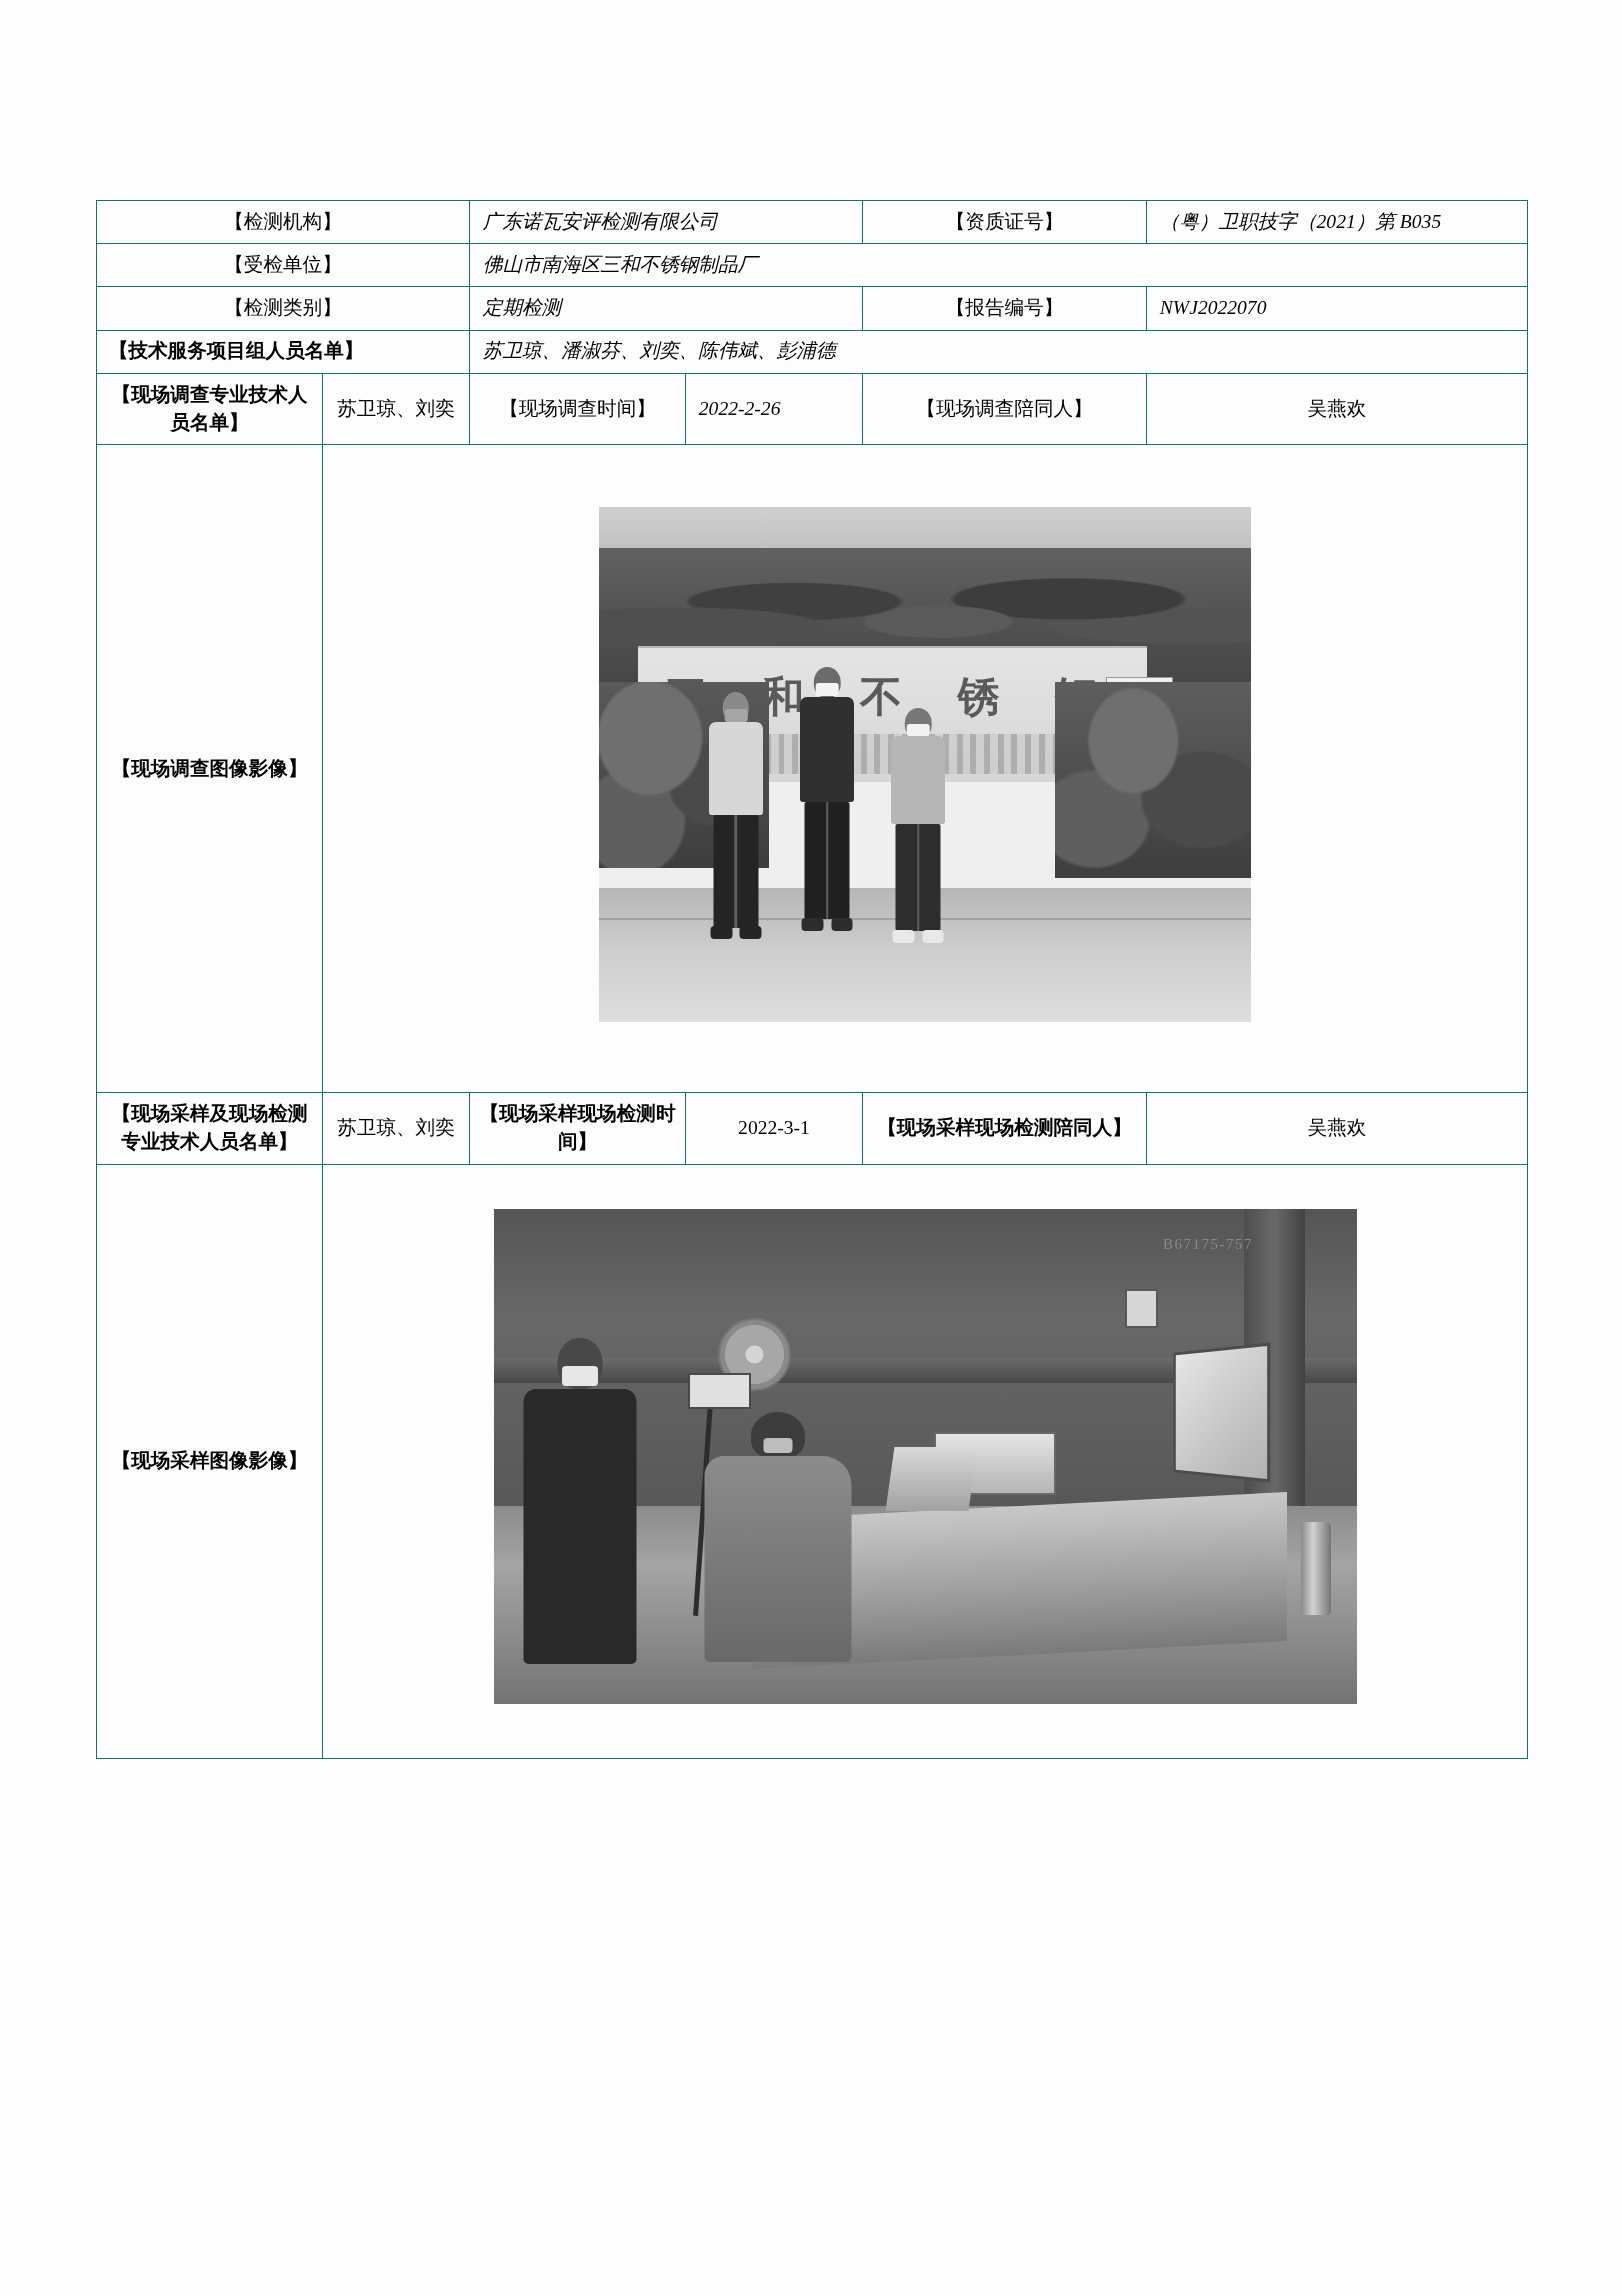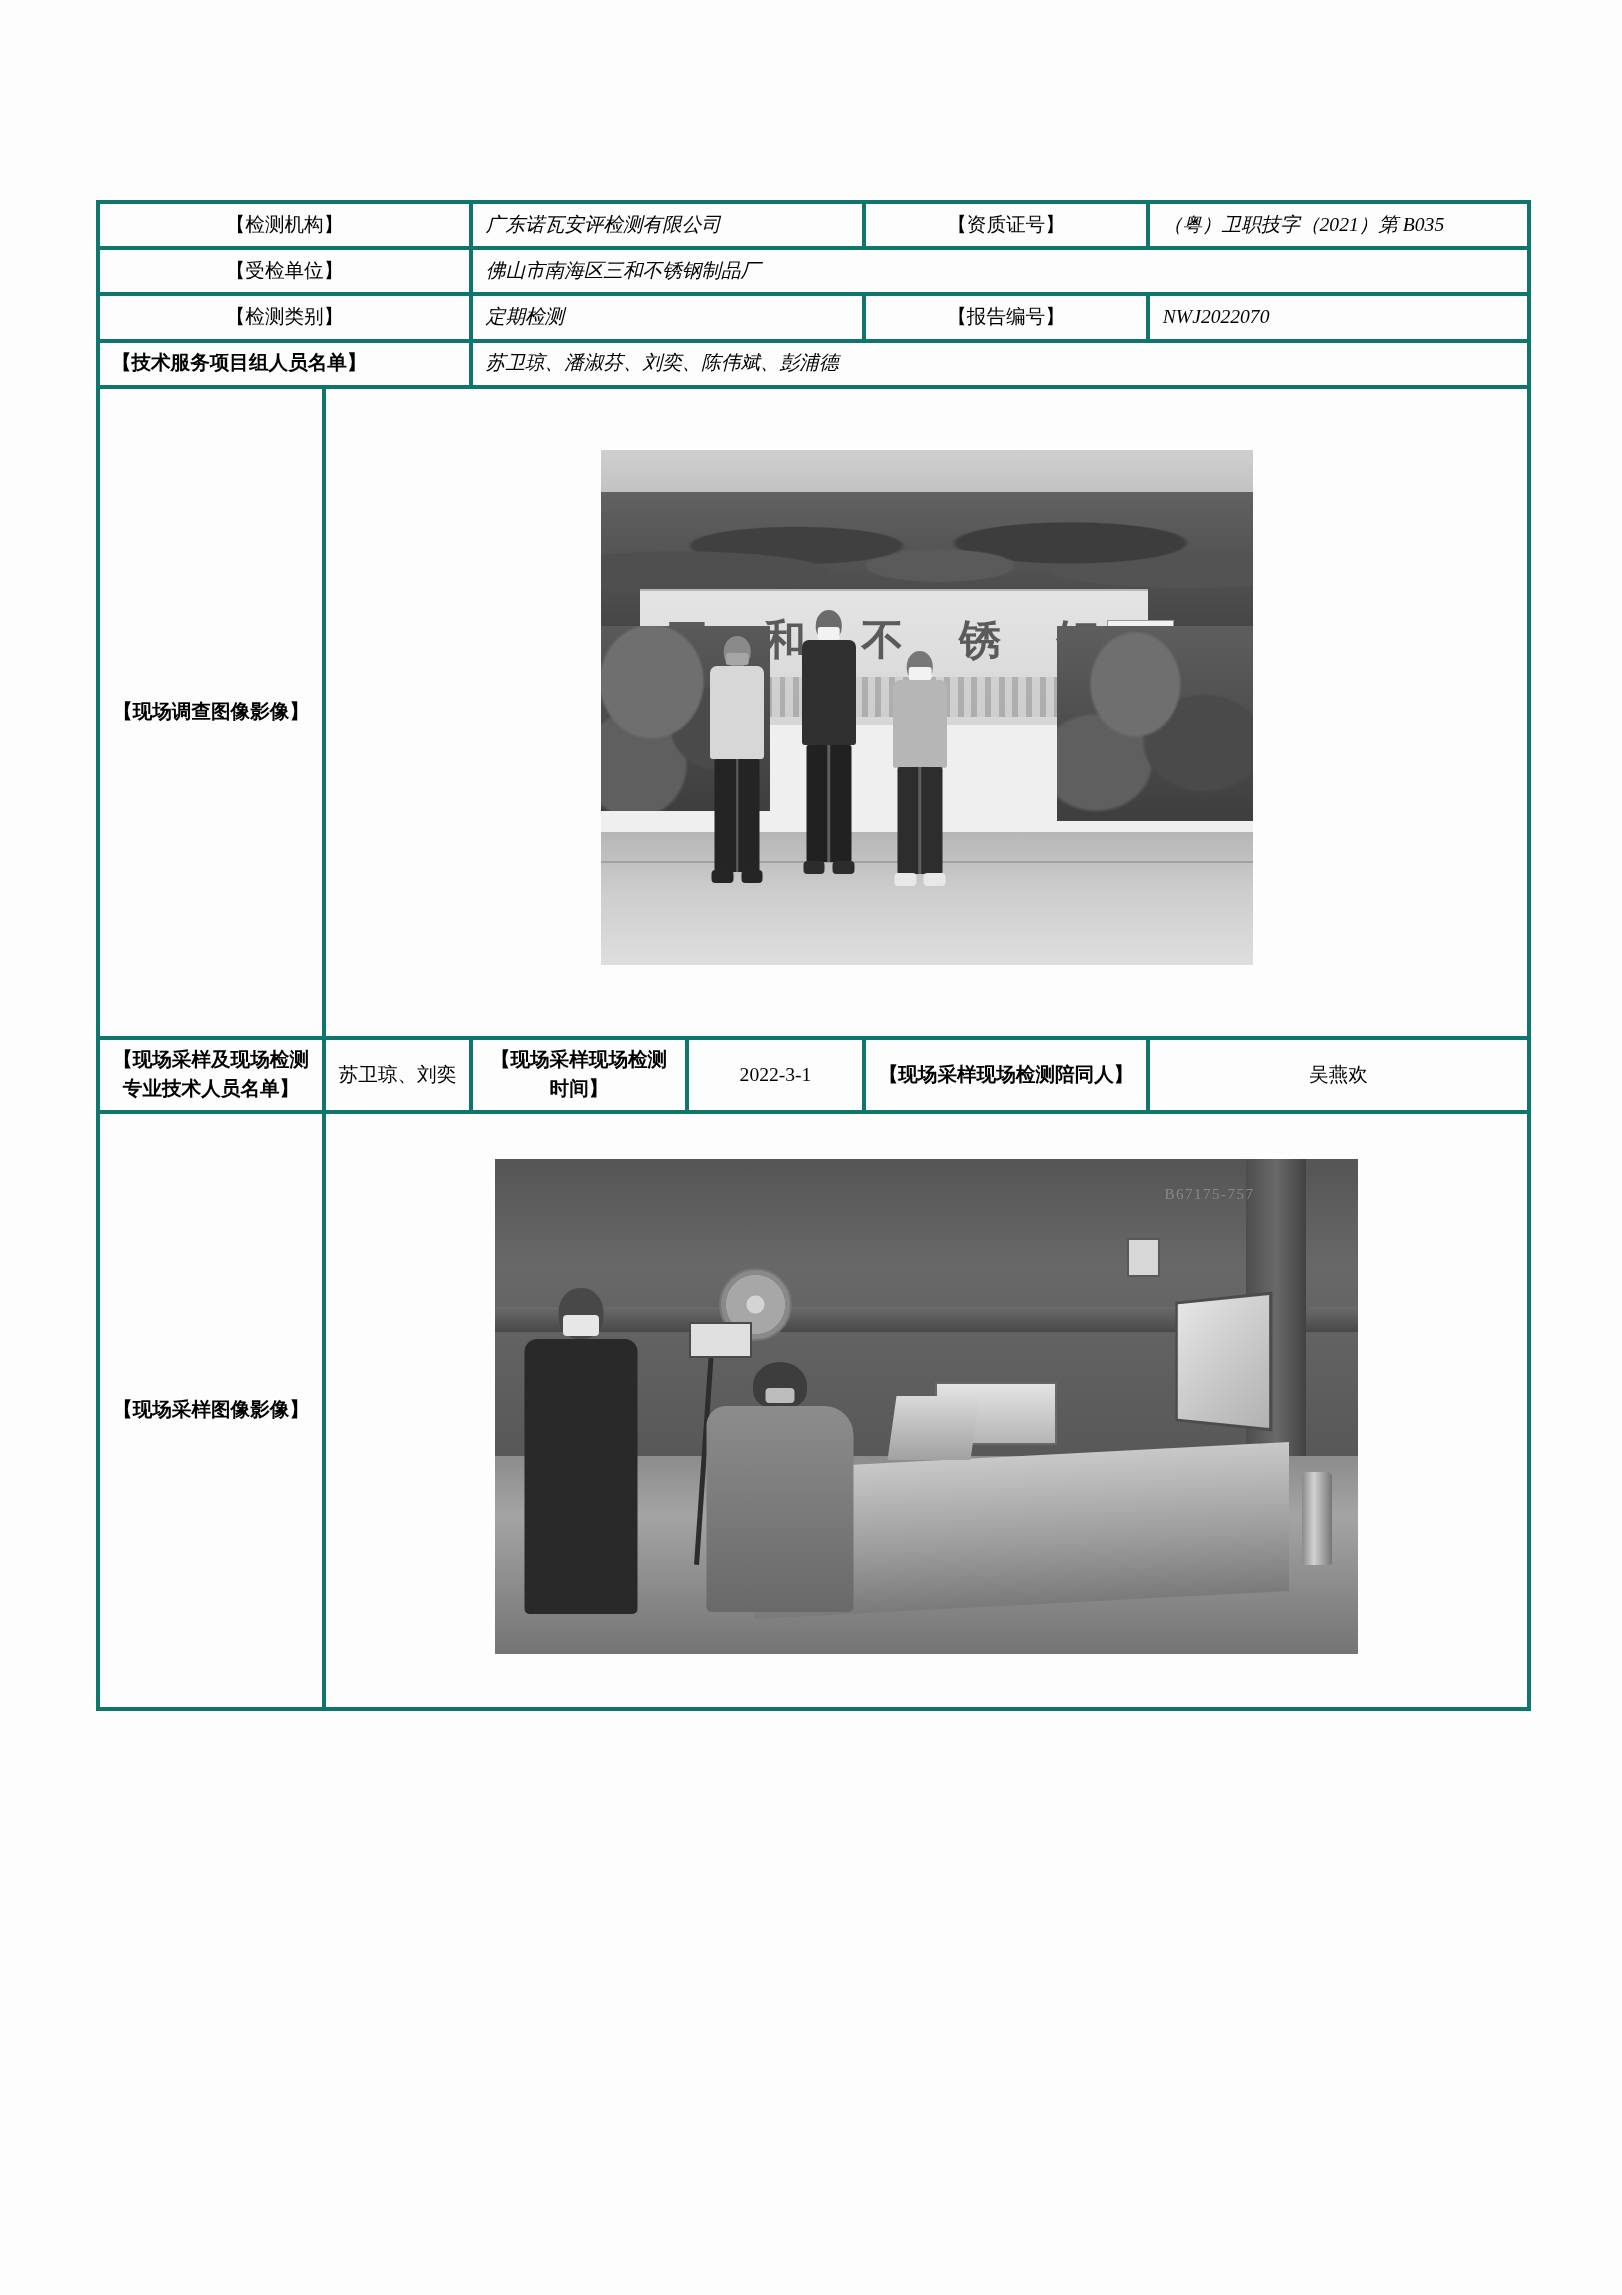--- a/index.html
+++ b/index.html
@@ -24,21 +24,21 @@
   }
   .doc-table {
     position: absolute;
     left: 96px;
     top: 200px;
     width: 1430px;
     border-collapse: collapse;
     table-layout: fixed;
   }
   .doc-table td {
-    border: 4px solid #0f766e;
+    border: 1px solid #0f766e;
     padding: 6.9px 8.8px;
     font-size: 19.6px;
     line-height: 1.45;
     vertical-align: middle;
   }
   .lbl {
     text-align: center;
     font-size: 19.6px;
     white-space: nowrap;
   }
@@ -342,20 +342,28 @@
       <td class="val" colspan="2">定期检测</td>
       <td class="lbl">【报告编号】</td>
       <td class="val">NWJ2022070</td>
     </tr>
 
     <tr>
       <td class="lbl-wrap" colspan="2" style="text-align:left; padding-left:11.8px !important;">【技术服务项目组人员名单】</td>
       <td class="val" colspan="4">苏卫琼、潘淑芬、刘奕、陈伟斌、彭浦德</td>
     </tr>
 
+    <tr>
+      <td class="lbl-wrap">【现场调查专业技术人员名单】</td>
+      <td class="val-center">苏卫琼、刘奕</td>
+      <td class="lbl">【现场调查时间】</td>
+      <td class="val">2022-2-26</td>
+      <td class="lbl">【现场调查陪同人】</td>
+      <td class="val-center">吴燕欢</td>
+    </tr>
 
     <tr>
       <td class="lbl-wrap cell-tall">【现场调查图像影像】</td>
       <td class="photo-cell" colspan="5">
         <div class="photo1">
           <div class="p1-sky"></div>
           <div class="p1-hedge-top"></div>
           <div class="p1-wall">
             <div class="p1-wall-txt">三 和 不 锈 钢</div>
             <div class="p1-wall-sub"></div>

